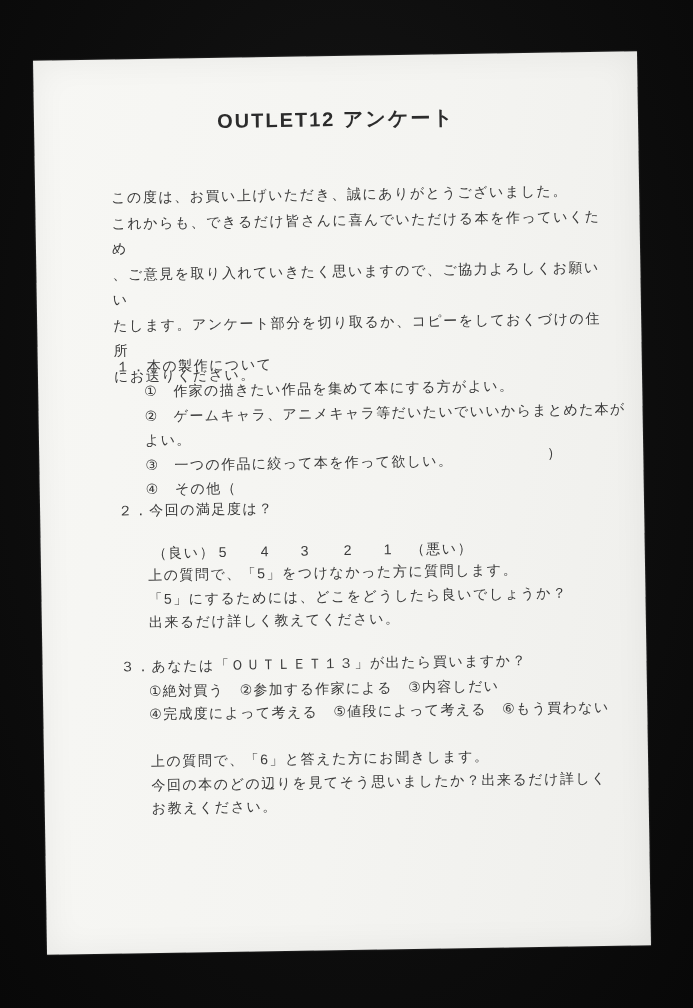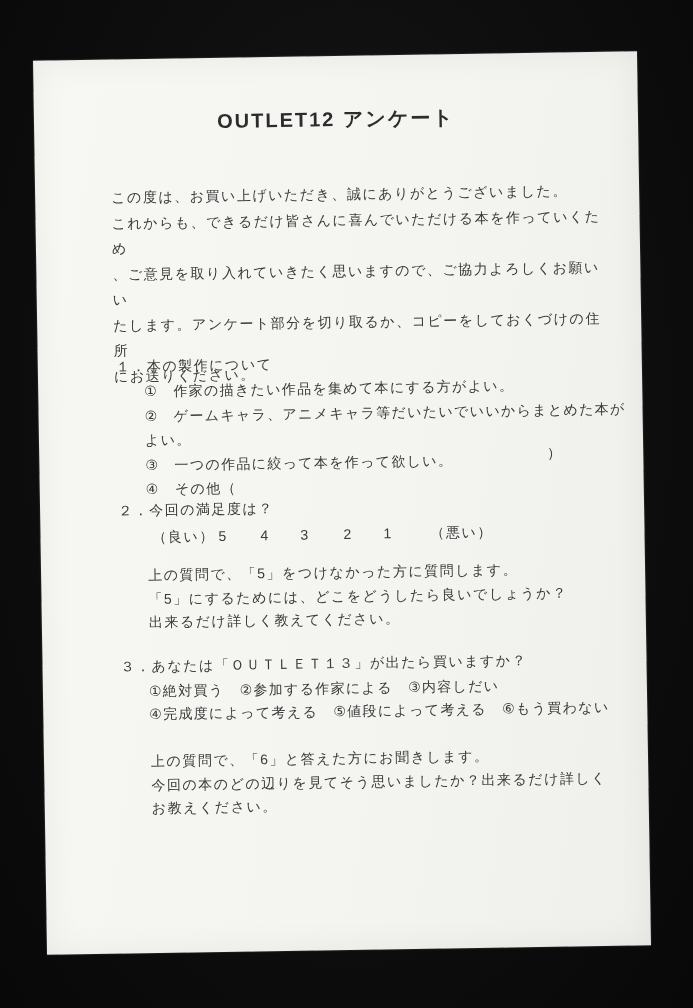--- a/index.html
+++ b/index.html
@@ -71,28 +71,28 @@
   .q2-header { top: 443px; }
   .scale-row {
     position: absolute;
     top: 470px;
     left: 0;
     width: 100%;
     height: 22px;
     font-size: 14px;
     letter-spacing: 1.5px;
   }
-  .scale-item { position: absolute; top: 0; }
+  .scale-item { position: absolute; top: 16px; }
   .s0 { left: 112px; }
   .s1 { left: 178px; }
   .s2 { left: 220px; }
   .s3 { left: 260px; }
   .s4 { left: 303px; }
   .s5 { left: 343px; }
-  .s6 { left: 370px; margin-left: 20px; }
+  .s6 { left: 370px; }
   .q2-notes {
     position: absolute;
     top: 505px;
     left: 107px;
     width: 480px;
     font-size: 14px;
     line-height: 23.5px;
     letter-spacing: 1.5px;
   }
   .q3-header { top: 599px; }

